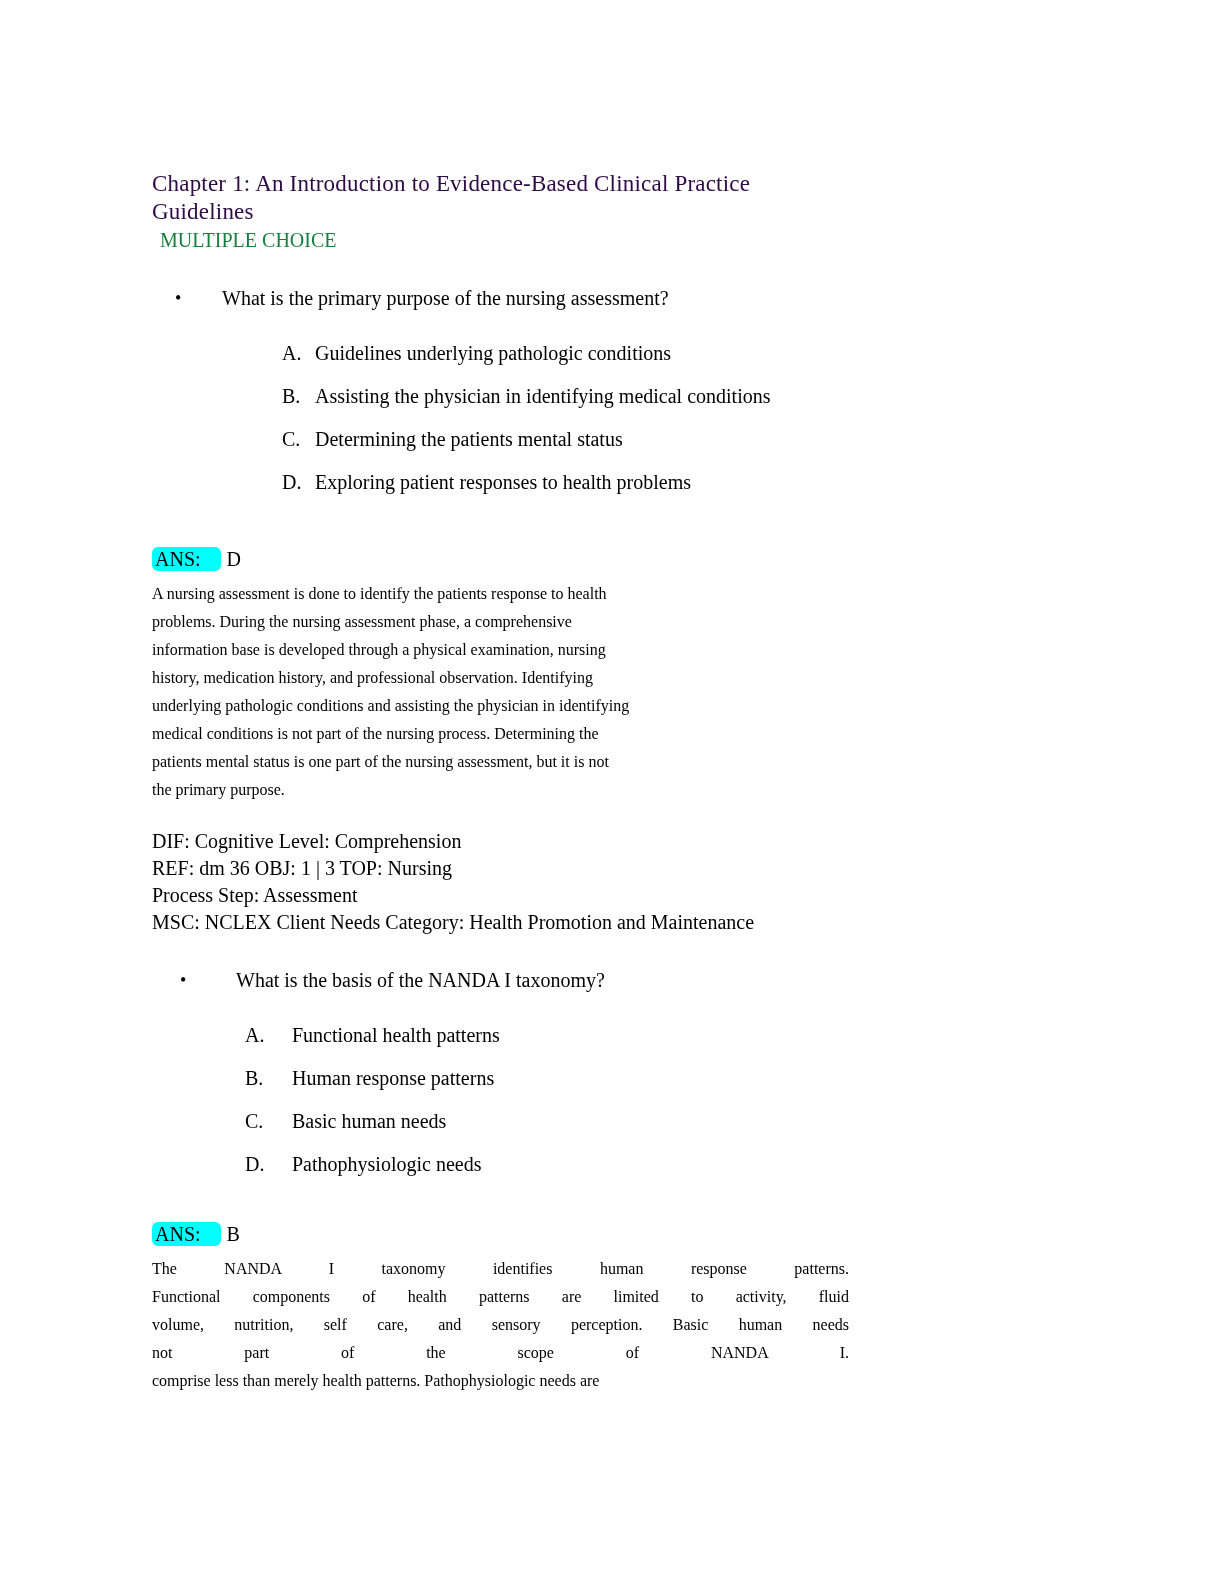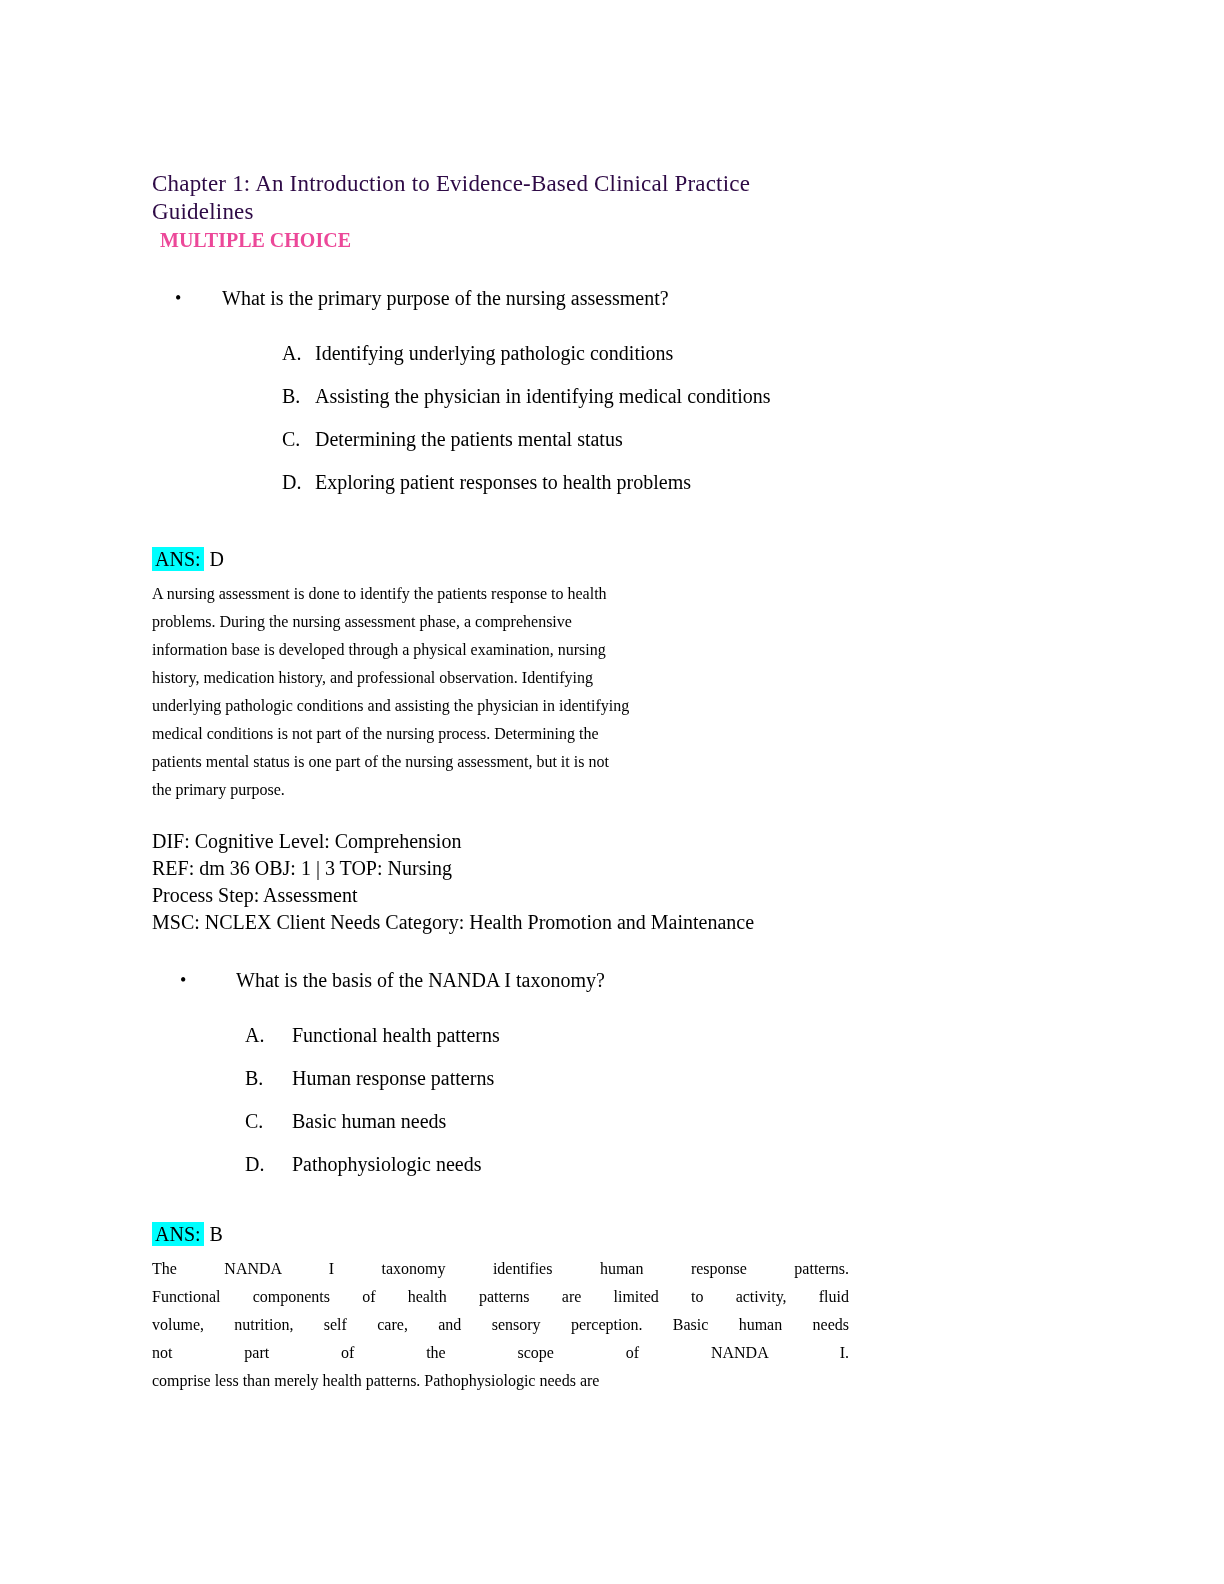--- a/index.html
+++ b/index.html
@@ -21,22 +21,22 @@
     margin: 0;
     font-size: 23px;
     line-height: 28px;
     font-weight: normal;
     letter-spacing: 0.2px;
   }
   .section-heading {
     margin: 0 0 0 8px;
     font-size: 20px;
     line-height: 28px;
-    font-weight: bold;
-    color: #ec4899;
+    font-weight: normal;
+    color: #15803d;
   }
   .q-row {
     display: flex;
     font-size: 20px;
     line-height: 24px;
     margin-top: 32px;
   }
   .bullet {
     box-sizing: border-box;
     flex: 0 0 auto;
@@ -55,21 +55,22 @@
   .q1 .opt .letter { flex: 0 0 33px; }
   .q2 .opt { margin-left: 93px; }
   .q2 .opt .letter { flex: 0 0 47px; }
   .ans {
     margin-top: 52px;
     font-size: 20px;
     line-height: 26px;
   }
   .q2 .ans { margin-top: 45px; }
   .ans .hl {
-    padding: 1px 3px 1px 3px;
+    padding: 1px 20px 1px 3px;
+    border-radius: 6px;
   }
   .ans .ans-letter { margin-left: 6px; }
   .rationale {
     margin-top: 8px;
     font-size: 16px;
     line-height: 28px;
     width: 697px;
   }
   .justified div { text-align: justify; text-align-last: justify; }
   .justified div:last-child { text-align-last: left; }
@@ -92,21 +93,21 @@
 
     <div class="q-item q1">
       <div class="q-row">
         <span class="bullet">•</span>
         <span class="stem">What is the primary purpose of the nursing assessment?</span>
       </div>
 
       <div class="options">
         <div class="opt">
           <span class="letter">A.</span>
-          <span class="text">Identifying underlying pathologic conditions</span>
+          <span class="text">Guidelines underlying pathologic conditions</span>
         </div>
         <div class="opt">
           <span class="letter">B.</span>
           <span class="text">Assisting the physician in identifying medical conditions</span>
         </div>
         <div class="opt">
           <span class="letter">C.</span>
           <span class="text">Determining the patients mental status</span>
         </div>
         <div class="opt">

